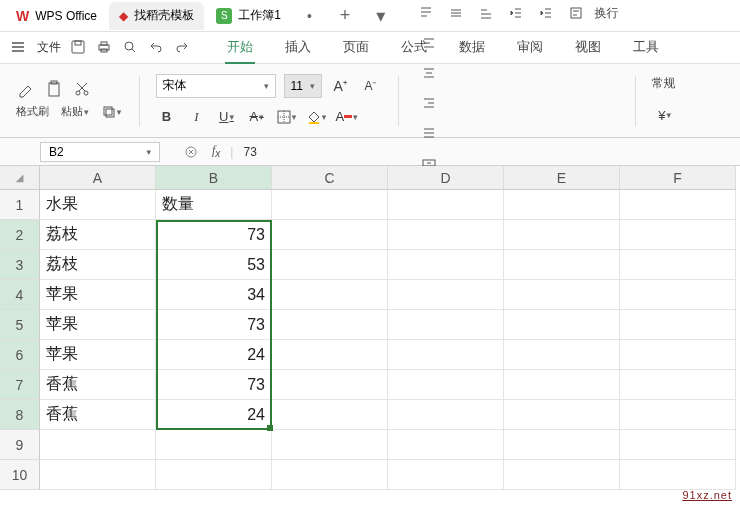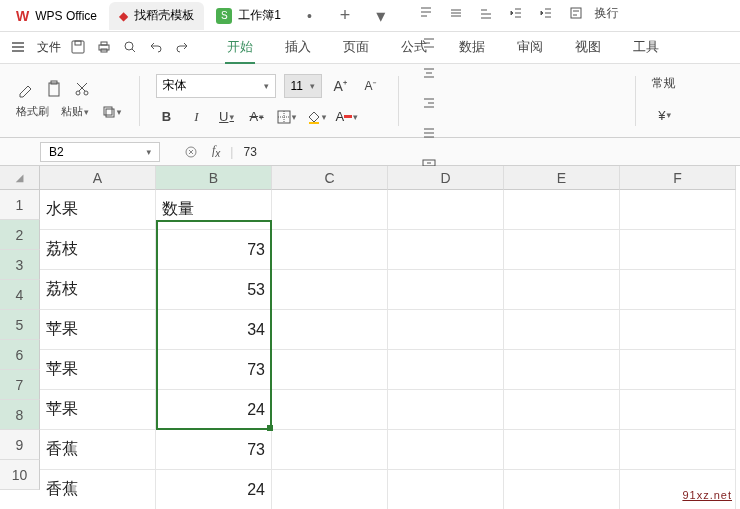--- a/index.html
+++ b/index.html
@@ -38,21 +38,21 @@
 .fx-val{color:#333;}
 .sheet{display:flex;}
 .rowhdrs{display:flex;flex-direction:column;}
 .corner{width:40px;height:24px;background:#f0f0f0;border-right:1px solid #ccc;border-bottom:1px solid #ccc;display:flex;align-items:center;justify-content:center;color:#999;font-size:10px;}
 .rowhdr{width:40px;height:30px;background:#f5f5f5;border-right:1px solid #ccc;border-bottom:1px solid #ddd;display:flex;align-items:center;justify-content:center;font-size:14px;color:#555;}
 .rowhdr.sel{background:#d4e8dc;}
 .grid{flex:1;}
 .colhdrs{display:flex;height:24px;}
 .colhdr{width:116px;background:#f0f0f0;border-right:1px solid #ddd;border-bottom:1px solid #ccc;display:flex;align-items:center;justify-content:center;font-size:14px;color:#555;}
 .colhdr.sel{background:#d4e8dc;}
-.datarow{display:flex;height:40px;}
+.datarow{display:flex;height:30px;}
 .cell{width:116px;border-right:1px solid #e5e5e5;border-bottom:1px solid #e5e5e5;padding:0 6px;display:flex;align-items:center;font-size:16px;color:#222;background:#fff;}
 .cell.num{justify-content:flex-end;}
 .sel-range{position:absolute;border:2px solid #2e7d32;pointer-events:none;}
 .sel-handle{position:absolute;width:6px;height:6px;background:#2e7d32;bottom:-3px;right:-3px;}
 .watermark{position:absolute;right:8px;bottom:8px;text-align:right;pointer-events:none;}
 .wm-main{font-size:24px;font-weight:bold;color:#e53935;}
 .wm-9{color:#e53935;}
 .wm-txt{color:#444;}
 .wm-sub{font-size:11px;color:#7f1d1d;letter-spacing:1px;text-decoration:underline;}
 svg{display:block;}

